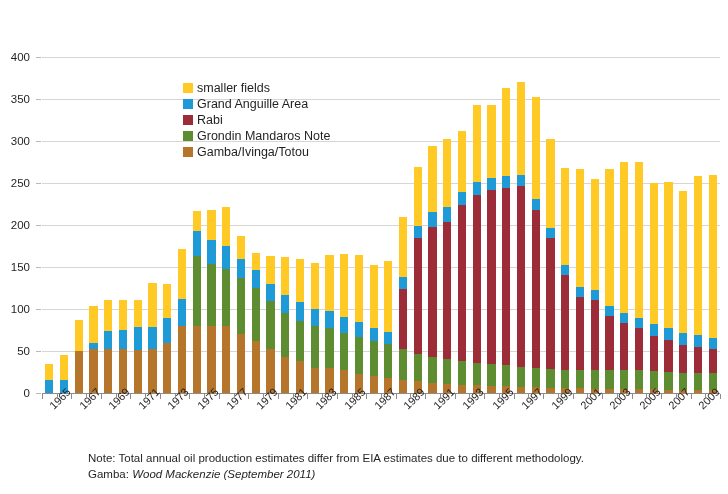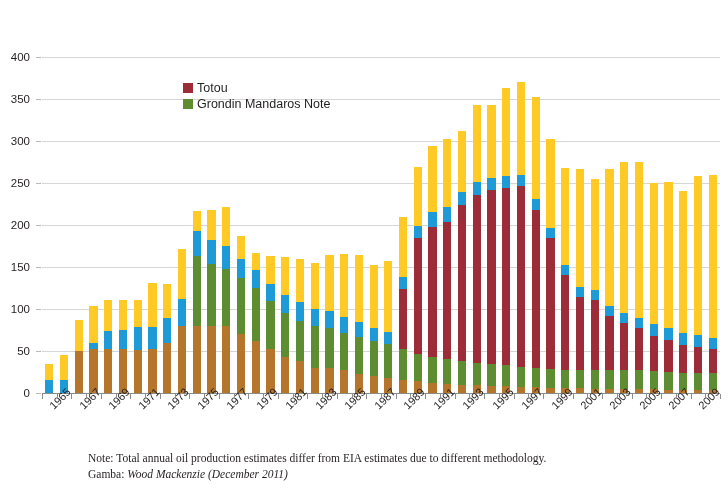--- a/index.html
+++ b/index.html
@@ -165,21 +165,20 @@
     height: 38px;
   }
   .note {
     position: absolute;
     left: 88px;
     top: 450px;
     font-size: 11.5px;
     color: #231f20;
     line-height: 16px;
     white-space: nowrap;
-    font-family: Liberation Serif, serif;
   }
   .note .src-italic { font-style: italic; }
 </style>
 </head>
 <body>
 
 <div id="root">
 
 
   <div class="plot" id="plot">
@@ -519,40 +518,52 @@
       <div class="xlabel" style="left: 548.5px; top: 403px;">1999</div>
       <div class="xlabel" style="left: 577.978px; top: 403px;">2001</div>
       <div class="xlabel" style="left: 607.457px; top: 403px;">2003</div>
       <div class="xlabel" style="left: 636.935px; top: 403px;">2005</div>
       <div class="xlabel" style="left: 666.413px; top: 403px;">2007</div>
       <div class="xlabel" style="left: 695.891px; top: 403px;">2009</div>
     </div>
 
   <div class="legend" id="legend">
       <div class="legend-row">
+        <span class="legend-swatch" style="background: rgb(255, 201, 38);"></span>
+        <span class="legend-text">smaller fields</span>
+      </div>
+      <div class="legend-row">
+        <span class="legend-swatch" style="background: rgb(30, 154, 214);"></span>
+        <span class="legend-text">Grand Anguille Area</span>
+      </div>
+      <div class="legend-row">
         <span class="legend-swatch" style="background: rgb(156, 44, 55);"></span>
-        <span class="legend-text">Totou</span>
+        <span class="legend-text">Rabi</span>
       </div>
       <div class="legend-row">
         <span class="legend-swatch" style="background: rgb(94, 140, 49);"></span>
         <span class="legend-text">Grondin Mandaros Note</span>
+      </div>
+      <div class="legend-row">
+        <span class="legend-swatch" style="background: rgb(181, 118, 43);"></span>
+        <span class="legend-text">Gamba/Ivinga/Totou</span>
       </div>
     </div>
 
   <div class="footer-rule"></div>
 
 
   <div class="note">
     <div>
       <span>Note:</span>
       <span>Total annual  oil production estimates differ from EIA estimates due to different methodology.</span>
     </div>
     <div>
       <span>Gamba:</span>
-      <span class="src-italic">Wood Mackenzie  (December 2011)</span>
+      <span class="src-italic">Wood Mackenzie  (September 2011)</span>
     </div>
   </div>
 
 <div class="xtick" style="left: 42px;"></div>
     <div class="xtick" style="left: 56.7391px;"></div>
     <div class="xtick" style="left: 71.4783px;"></div>
     <div class="xtick" style="left: 86.2174px;"></div>
     <div class="xtick" style="left: 100.957px;"></div>
     <div class="xtick" style="left: 115.696px;"></div>
     <div class="xtick" style="left: 130.435px;"></div>

